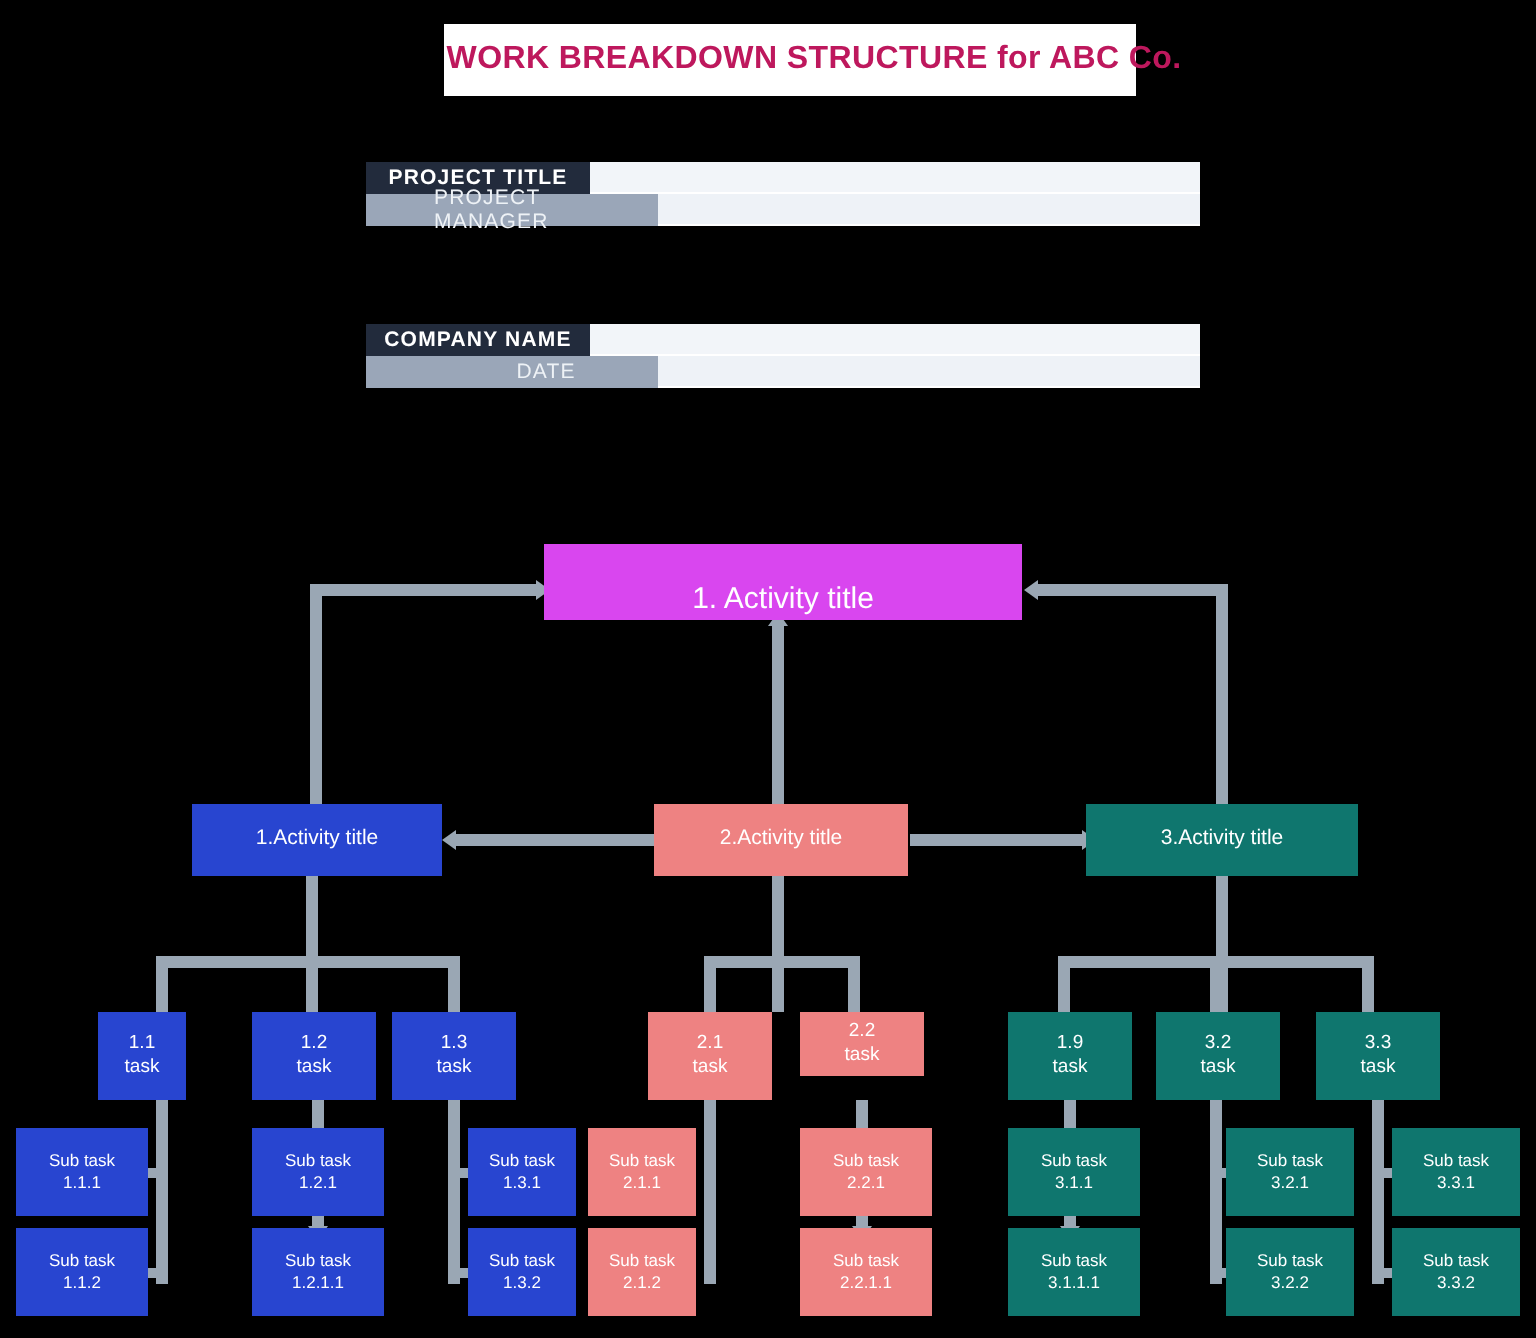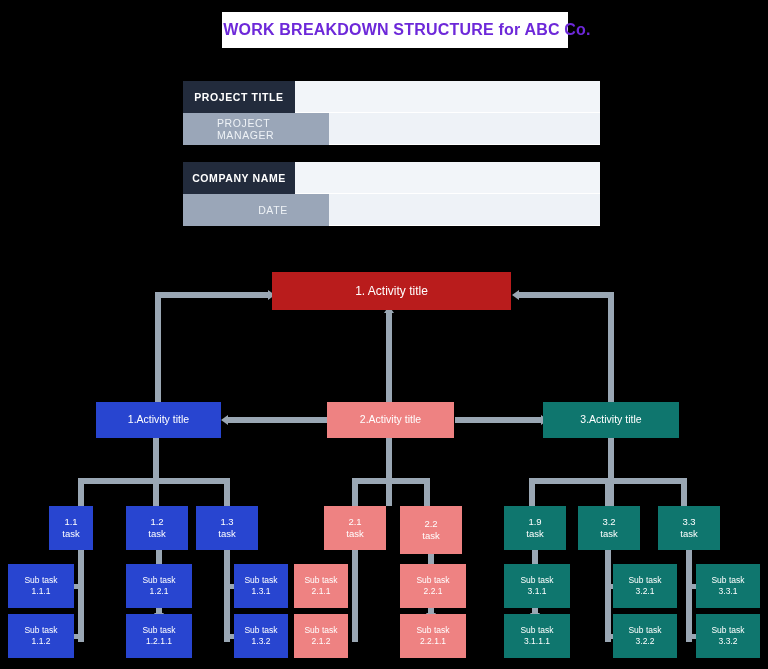--- a/index.html
+++ b/index.html
@@ -9,46 +9,46 @@
     position:relative;
   }
   #root{position:absolute;left:0;top:0;width:768px;height:669px;}
 
   
   .title-card{
     position:absolute;left:222px;top:12px;width:346px;height:36px;
     background:#ffffff;display:flex;align-items:center;justify-content:center;
   }
   .title-text{
-    color:#6d28d9;font-size:16px;font-weight:bold;letter-spacing:.2px;
+    color:#be185d;font-size:16px;font-weight:bold;letter-spacing:.2px;
     white-space:nowrap;
     margin-left:24px;
   }
 
   
   .info-table{position:absolute;left:183px;width:417px;}
-  .info-row{display:flex;height:32px;}
+  .info-row{display:flex;height:16px;}
   .info-label{
     width:112px;display:flex;align-items:center;justify-content:center;
     font-size:10.5px;font-weight:bold;letter-spacing:.6px;color:#ffffff;
   }
   .lbl-dark{background:#222b3c;}
   .lbl-gray{background:#9aa6b8;color:#eef2f6;font-weight:normal;padding-left:34px;}
   .info-value{flex:1;background:#f2f5f9;border-bottom:1px solid #ffffff;}
   .info-value.alt{background:#eef2f7;}
 
   
   .node{
     position:absolute;display:flex;flex-direction:column;
     align-items:center;justify-content:center;
     color:#ffffff;text-align:center;line-height:1.25;
     box-sizing:border-box;
   }
   .node .ln{display:block;}
-  .nd-root{background:#b91c1c;font-size:12px;}
+  .nd-root{background:#d946ef;font-size:15px;justify-content:flex-end;}
   .nd-blue{background:#2845d0;}
   .nd-salmon{background:#ee8282;}
   .nd-teal{background:#0f766e;}
   .lvl2{font-size:10.5px;}
   .task{font-size:9.5px;}
   .sub{font-size:8.5px;}
 
   
   .conn{position:absolute;background:#9aa7b4;}
   .arrow{position:absolute;width:0;height:0;}
@@ -179,21 +179,21 @@
   </div>
   <div class="node nd-blue task" style="left:196px;top:506px;width:62px;height:44px;">
     <span class="ln">1.3</span>
     <span class="ln">task</span>
   </div>
 
   <div class="node nd-salmon task" style="left:324px;top:506px;width:62px;height:44px;">
     <span class="ln">2.1</span>
     <span class="ln">task</span>
   </div>
-  <div class="node nd-salmon task" style="left:400px;top:506px;width:62px;height:48px;text-align:right;">
+  <div class="node nd-salmon task" style="left:400px;top:506px;width:62px;height:32px;text-align:right;">
     <span class="ln">2.2</span>
     <span class="ln">task</span>
   </div>
 
   <div class="node nd-teal task" style="left:504px;top:506px;width:62px;height:44px;">
     <span class="ln">1.9</span>
     <span class="ln">task</span>
   </div>
   <div class="node nd-teal task" style="left:578px;top:506px;width:62px;height:44px;">
     <span class="ln">3.2</span>

